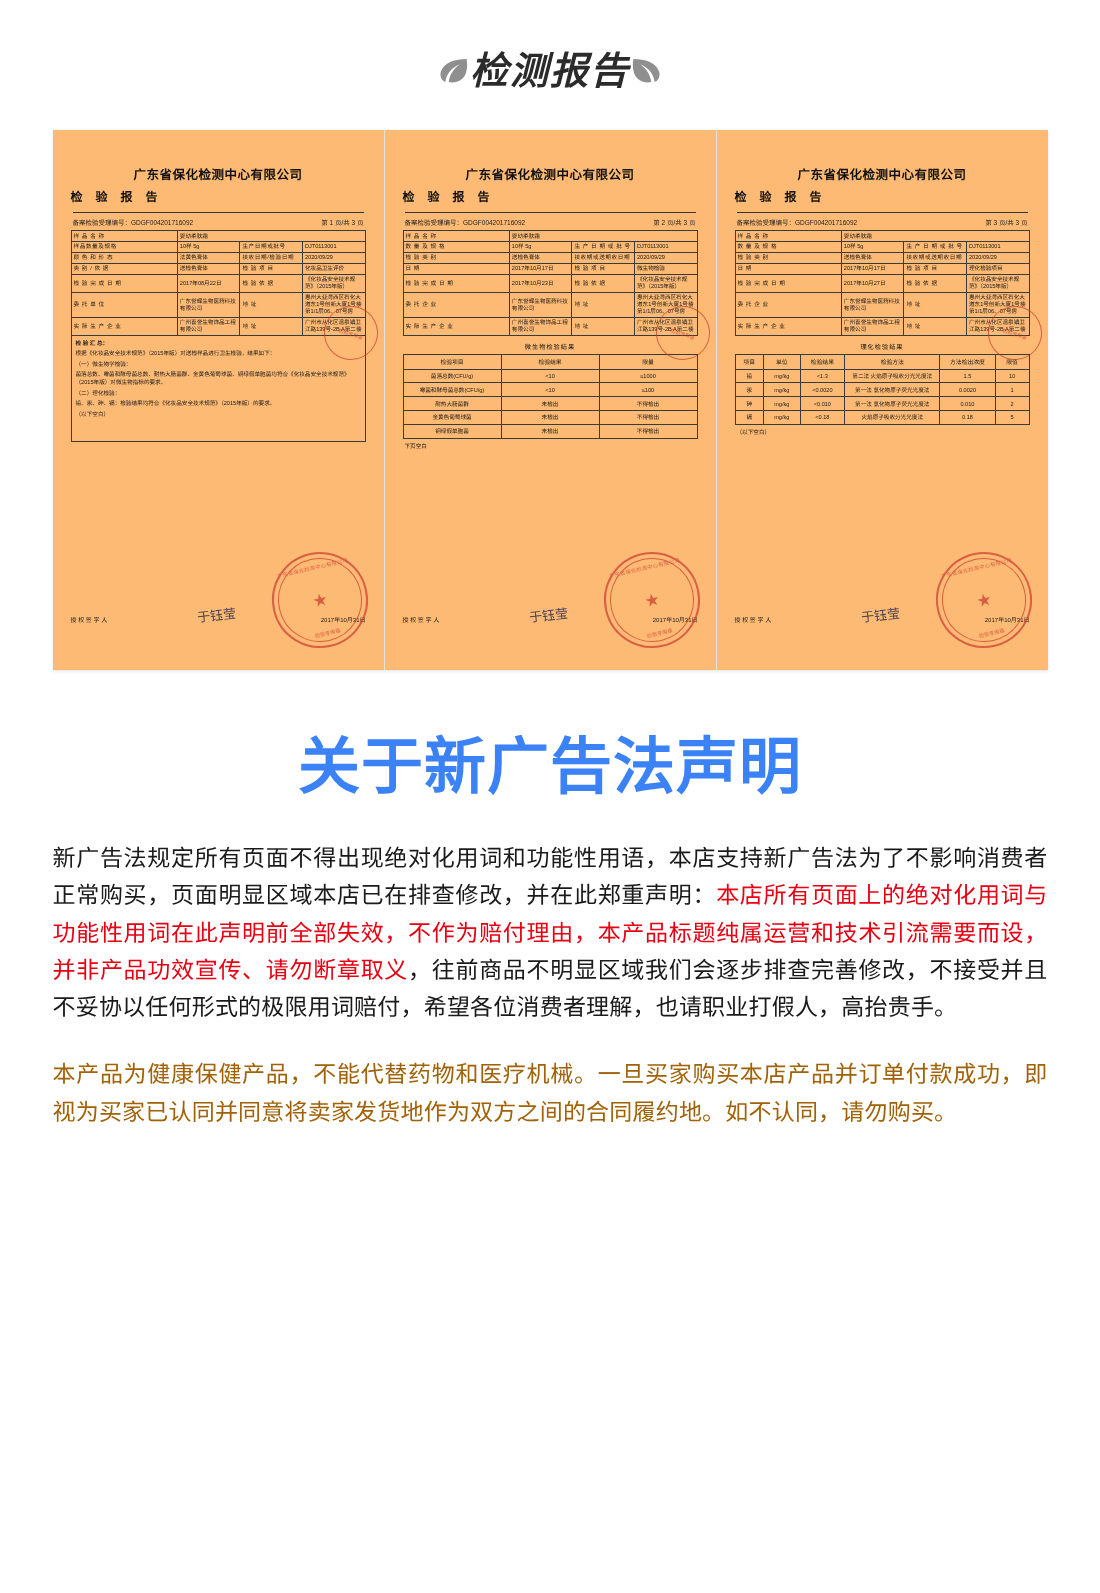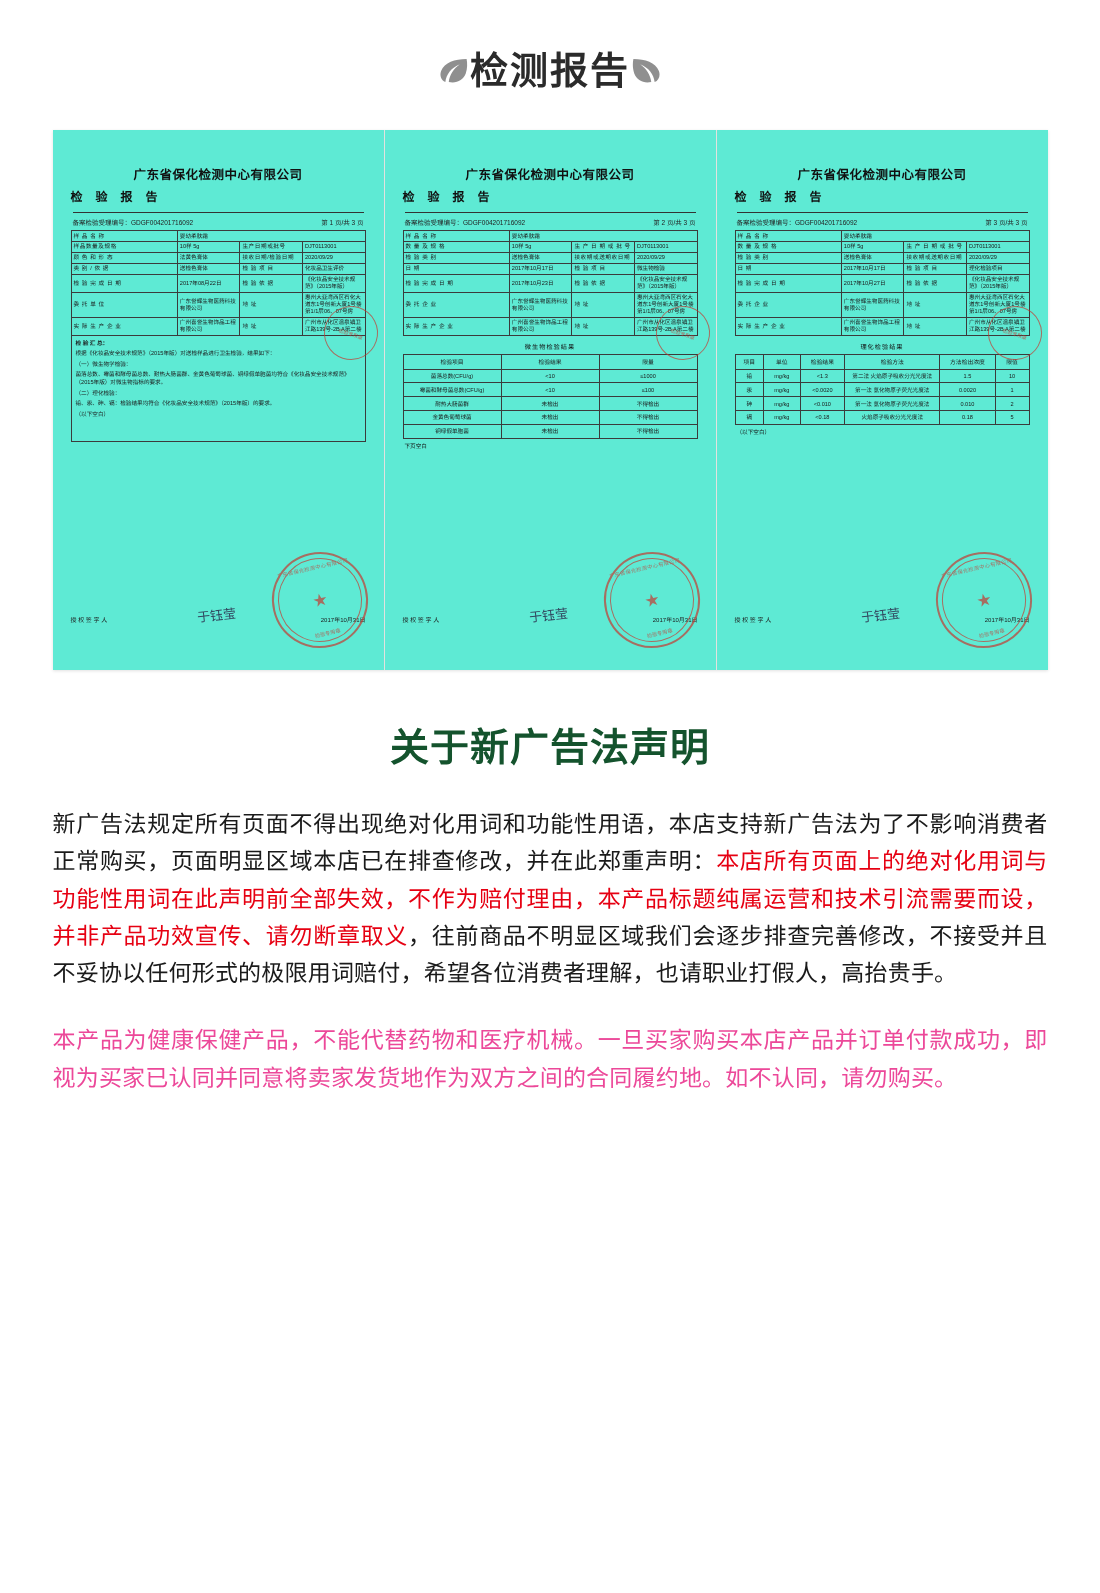--- a/index.html
+++ b/index.html
@@ -23,20 +23,21 @@
   
   .header {
     text-align: center;
     padding-top: 52px;
     padding-bottom: 10px;
   }
   .header-inner {
     display: inline-flex;
     align-items: center;
     justify-content: space-between;
+    font-style: italic;
   }
   .leaf {
     display: inline-block;
     width: 34px;
     height: 34px;
     color: #8f8f8f;
   }
   .leaf svg { display:block; width:100%; height:100%; }
   .header-title {
     font-size: 38px;
@@ -55,21 +56,21 @@
     box-shadow: 0 1px 3px rgba(0,0,0,0.12);
     display: flex;
     gap: 0;
     padding: 0;
     box-sizing: border-box;
     position: relative;
     overflow: hidden;
   }
   .cert {
     position: relative;
-    background: #5eead4;
+    background: #fdba74;
     box-sizing: border-box;
     padding: 34px 18px 18px 18px;
     flex: 1 1 0;
     border-right: 1px solid #e2e2de;
     overflow: hidden;
   }
   .cert:last-child { border-right: none; }
 
   .cert-org {
     text-align: center;
@@ -230,36 +231,36 @@
     font-size: 5.2px;
   }
 
   
   .statement {
     width: 995px;
     margin: 46px auto 0 auto;
   }
   .statement-title {
     text-align: center;
-    font-size: 39px;
+    font-size: 62px;
     font-weight: bold;
     letter-spacing: 1px;
-    color: #14532d;
+    color: #3b82f6;
     margin-bottom: 34px;
   }
   .para {
     font-size: 23px;
     line-height: 1.62;
     color: #1a1a1a;
     text-align: justify;
     margin: 0 0 30px 0;
     letter-spacing: 0.2px;
   }
   .red { color: #e60012; }
-  .para.all-red { color: #ec4899; }
+  .para.all-red { color: #a16207; }
 </style>
 </head>
 <body>
 
 <div class="page">
 
   <div class="header">
     <div class="header-inner">
       <span class="leaf">
         <svg viewBox="0 0 40 40" aria-hidden="true">

